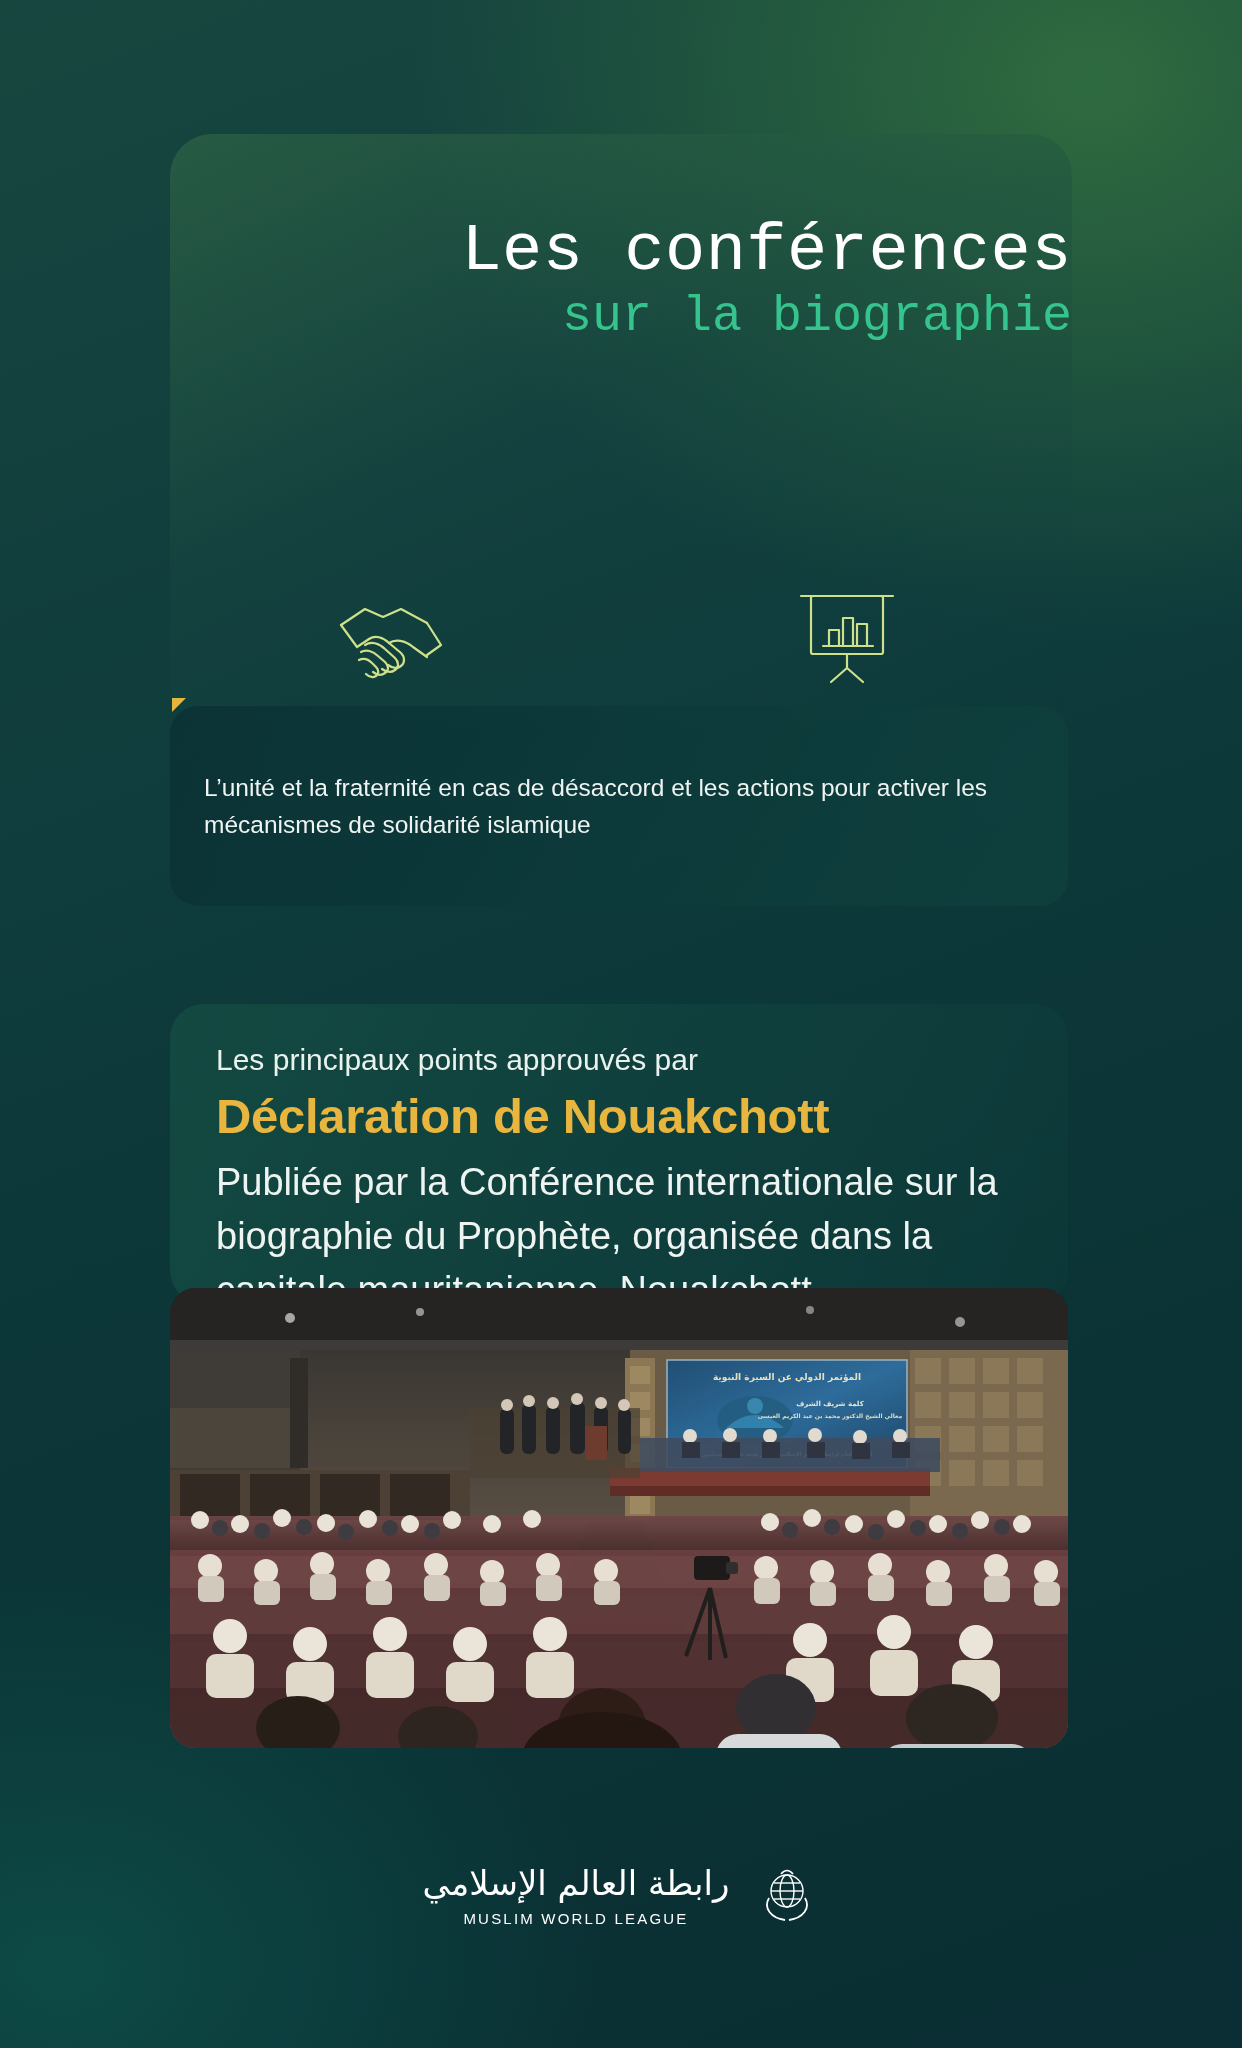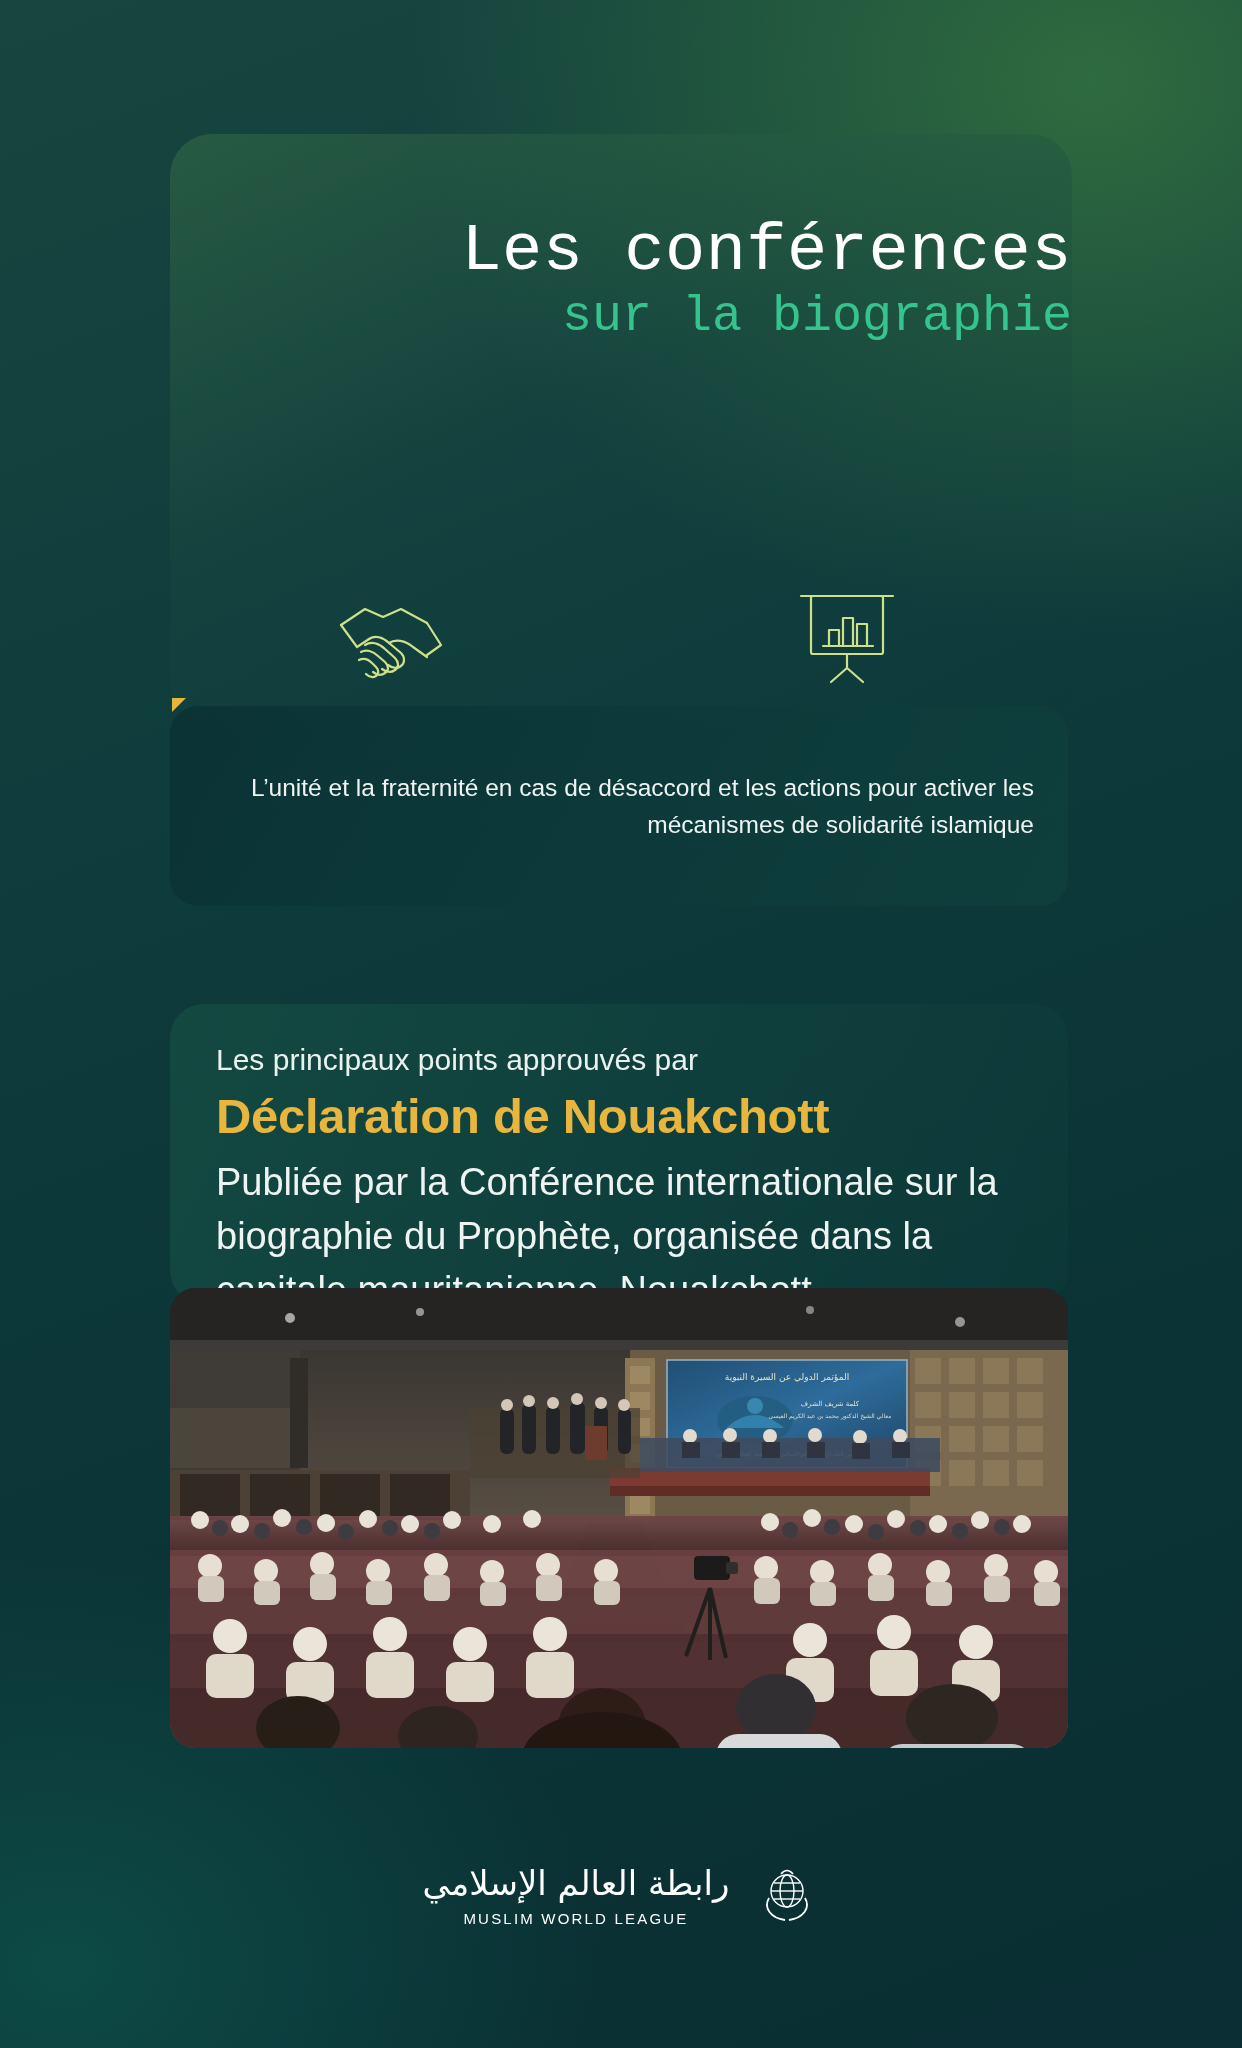--- a/index.html
+++ b/index.html
@@ -89,21 +89,21 @@
     position: absolute;
     left: 2px;
     top: -8px;
     width: 0; height: 0;
     border-left: 14px solid #e3b63f;
     border-bottom: 14px solid transparent;
     transform: rotate(0deg);
   }
   .point {
     flex: 1;
-    text-align: right;
+    text-align: left;
     color: #eef4f1;
     font-size: 24.5px;
     line-height: 1.52;
     padding: 0 34px;
   }
 
   
   .decl-card {
     position: absolute;
     left: 170px;
@@ -137,20 +137,21 @@
   
   .photo {
     position: absolute;
     left: 170px;
     top: 1288px;
     width: 898px;
     height: 460px;
     border-radius: 26px;
     overflow: hidden;
     background: #1a1b1f;
+    font-weight: bold;
   }
   .photo svg { display: block; }
 
   
   .footer {
     position: absolute;
     left: 0; right: 0;
     top: 1862px;
     display: flex;
     align-items: center;

